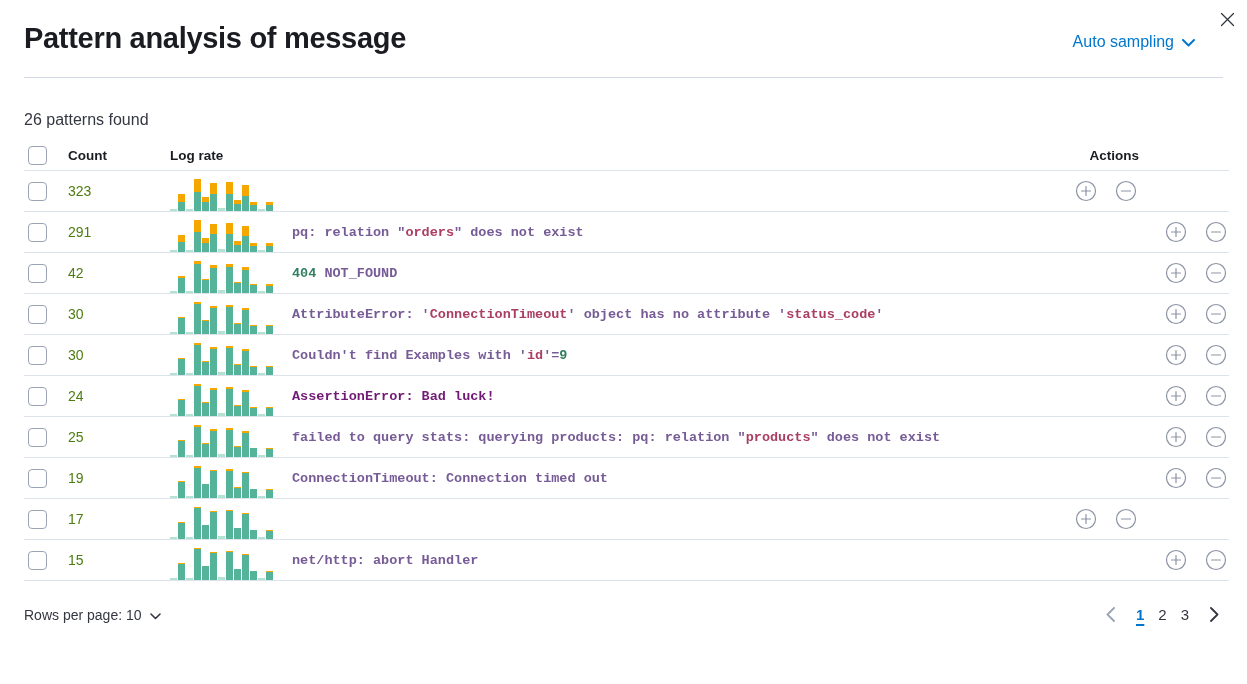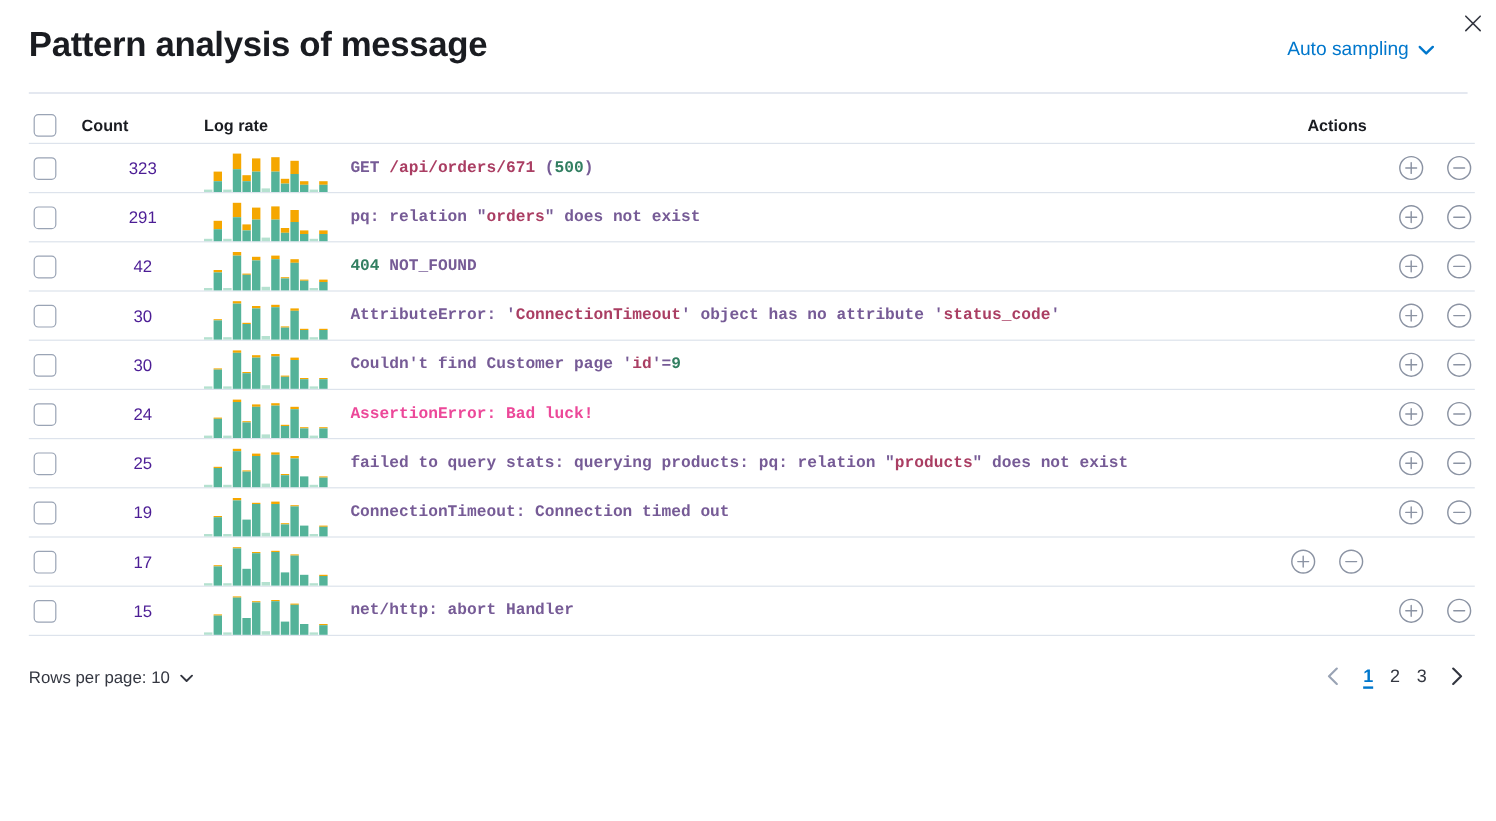--- a/index.html
+++ b/index.html
@@ -27,21 +27,21 @@
 
   .grid-row { display:grid; grid-template-columns:44px 102px 122px 1fr 90px;
               align-items:center; border-bottom:1px solid #dde3ec; }
   .head-row { height:31px; margin-top:11px; }
   .head-cell { font-size:13.5px; font-weight:700; color:#1a1c21; }
   .head-cell.right { text-align:right; }
   .data-row { height:41px; }
 
   .checkbox { width:19px; height:19px; border:1px solid #9aa4b5; border-radius:4px;
               background:#fff; margin-left:4px; cursor:pointer; }
-  .count-cell { font-size:14px; color:#4c1d95;text-align:center; }
+  .count-cell { font-size:14px; color:#4d7c0f; }
 
   .spark { display:flex; align-items:flex-end; gap:1px; height:36px; margin-top:4px; }
   .spark .bar { width:7px; display:flex; flex-direction:column; }
   .spark .seg-o { background:#f5a700; }
   .spark .seg-g { background:#54b399; }
   .spark .seg-g.pale { background:#b5e1d0; }
 
   .example-cell { font-family:"Liberation Mono","DejaVu Sans Mono",monospace;
                   font-size:13.5px; font-weight:700; white-space:nowrap; overflow:hidden; }
 
@@ -81,20 +81,21 @@
     <span>
       <svg width="15" height="15" viewBox="0 0 15 15">
           <path d="M1.5 1.5 L13.5 13.5 M13.5 1.5 L1.5 13.5" stroke="#343741" stroke-width="1.3" stroke-linecap="round"></path>
         </svg>
     </span>
   </button>
   <div class="divider"></div>
 </div>
 
 <div class="content">
+  <div class="summary">26 patterns found</div>
 
   <div class="grid-row head-row">
     <div>
         <div class="checkbox"></div>
       </div>
     <div class="head-cell">Count</div>
     <div class="head-cell">Log rate</div>
     <div class="head-cell right">Actions</div>
   </div>
 
@@ -149,21 +150,20 @@
             </div>
             <div class="bar">
               <div class="seg-g pale" style="height: 2px;"></div>
             </div>
             <div class="bar">
               <div class="seg-o" style="height: 3px;"></div>
               <div class="seg-g" style="height: 6px;"></div>
             </div>
           </div>
         </div>
-    <div class="example-cell"><span style="color: rgb(118, 91, 150);">GET </span><span style="color: rgb(170, 62, 99);">/api/orders/671</span><span style="color: rgb(118, 91, 150);"> (</span><span style="color: rgb(50, 127, 97);">500</span><span style="color: rgb(118, 91, 150);">)</span></div>
     <div class="actions-cell">
       <button class="action-btn">
         <span>
           <svg width="22" height="22" viewBox="0 0 22 22">
                 <circle cx="11" cy="11" r="9.5" fill="none" stroke="#8b93a3" stroke-width="1.2"></circle>
                 <path d="M11 6.5 V15.5 M6.5 11 H15.5" stroke="#8b93a3" stroke-width="1.2" stroke-linecap="round"></path>
               </svg>
         </span>
       </button>
       <button class="action-btn">
@@ -461,21 +461,21 @@
             </div>
             <div class="bar">
               <div class="seg-g pale" style="height: 2px;"></div>
             </div>
             <div class="bar">
               <div class="seg-o" style="height: 1px;"></div>
               <div class="seg-g" style="height: 8px;"></div>
             </div>
           </div>
         </div>
-    <div class="example-cell"><span style="color: rgb(118, 91, 150);">Couldn't find Customer page '</span><span style="color: rgb(170, 62, 99);">id</span><span style="color: rgb(118, 91, 150);">'=</span><span style="color: rgb(50, 127, 97);">9</span></div>
+    <div class="example-cell"><span style="color: rgb(118, 91, 150);">Couldn't find Examples with '</span><span style="color: rgb(170, 62, 99);">id</span><span style="color: rgb(118, 91, 150);">'=</span><span style="color: rgb(50, 127, 97);">9</span></div>
     <div class="actions-cell">
       <button class="action-btn">
         <span>
           <svg width="22" height="22" viewBox="0 0 22 22">
                 <circle cx="11" cy="11" r="9.5" fill="none" stroke="#8b93a3" stroke-width="1.2"></circle>
                 <path d="M11 6.5 V15.5 M6.5 11 H15.5" stroke="#8b93a3" stroke-width="1.2" stroke-linecap="round"></path>
               </svg>
         </span>
       </button>
       <button class="action-btn">
@@ -539,21 +539,21 @@
             </div>
             <div class="bar">
               <div class="seg-g pale" style="height: 2px;"></div>
             </div>
             <div class="bar">
               <div class="seg-o" style="height: 1px;"></div>
               <div class="seg-g" style="height: 8px;"></div>
             </div>
           </div>
         </div>
-    <div class="example-cell"><span style="color: #ec4899; margin-top: 25px;">AssertionError: Bad luck!</span></div>
+    <div class="example-cell"><span style="color: #701a75; margin-top: 25px;">AssertionError: Bad luck!</span></div>
     <div class="actions-cell">
       <button class="action-btn">
         <span>
           <svg width="22" height="22" viewBox="0 0 22 22">
                 <circle cx="11" cy="11" r="9.5" fill="none" stroke="#8b93a3" stroke-width="1.2"></circle>
                 <path d="M11 6.5 V15.5 M6.5 11 H15.5" stroke="#8b93a3" stroke-width="1.2" stroke-linecap="round"></path>
               </svg>
         </span>
       </button>
       <button class="action-btn">

